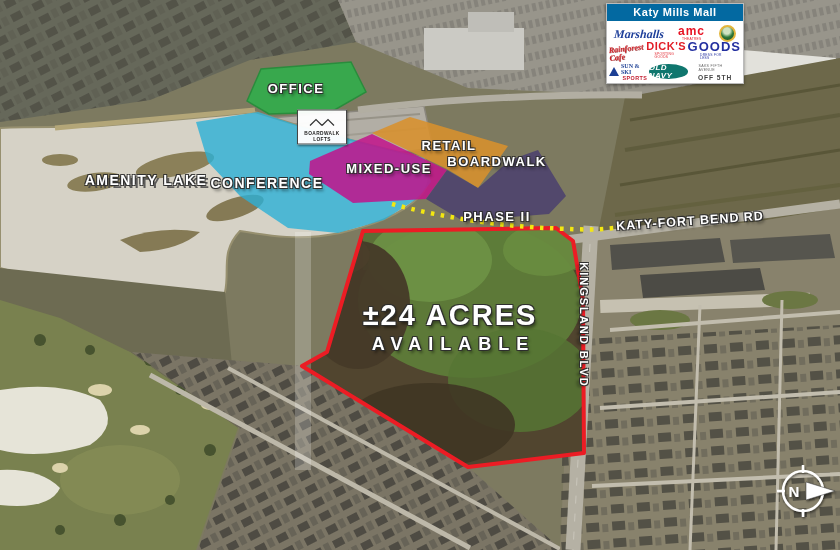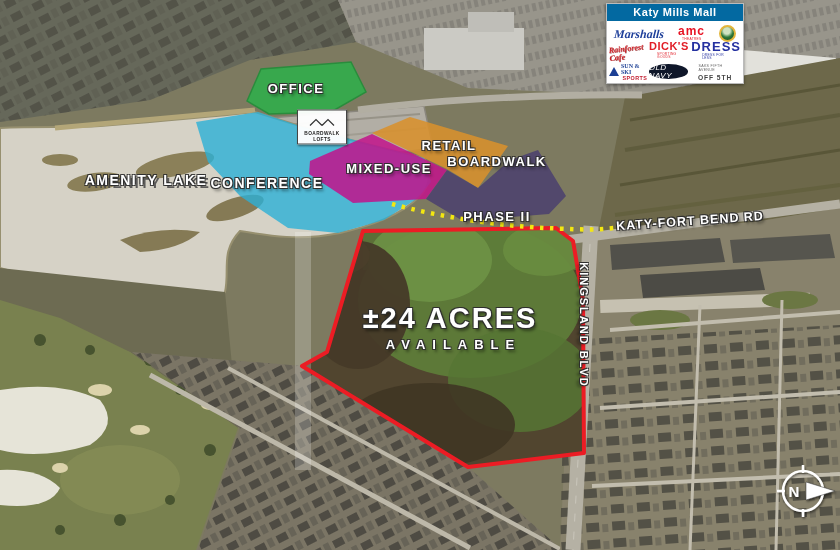--- a/index.html
+++ b/index.html
@@ -21,21 +21,21 @@
                  3px 3px 0 rgba(70,70,70,.85);}
   .lbl-mixed{left:389px;top:168px;}
   .lbl-retail{left:449px;top:145px;}
   .lbl-bw2{left:497px;top:189px;line-height:15px;}
   .lbl-katy{left:690px;top:221px;font-size:12.5px;letter-spacing:1px;
             transform:translate(-50%,-50%) rotate(-4deg);}
   .lbl-kingsland{left:584px;top:325px;font-size:11px;letter-spacing:2px;
             transform:translate(-50%,-50%) rotate(90deg);}
   .lbl-acres{left:450px;top:327px;}
   .lbl-acres .acres-big{display:block;font-size:29px;letter-spacing:2px;}
-  .lbl-acres .acres-sub{display:block;font-size:13px;letter-spacing:7px;margin-top:2px;padding-left:7px;}
+  .lbl-acres .acres-sub{display:block;font-size:18px;letter-spacing:7px;margin-top:2px;padding-left:7px;}
 
   
   .lofts-badge{position:absolute;left:322px;top:127px;transform:translate(-50%,-50%);
     width:46px;background:rgba(255,255,255,.96);border:1px solid #444;
     padding:2px 1px 1px;text-align:center;box-shadow:1px 1px 2px rgba(0,0,0,.45);}
   .lofts-badge .lofts-line{display:block;font-size:6px;line-height:6px;transform:scale(.8);
     font-weight:700;color:#222;letter-spacing:.5px;}
 
   
   .tenant-box{position:absolute;left:606px;top:3px;width:136px;background:#fff;
@@ -59,21 +59,21 @@
   .lg-dicks .main{font-weight:700;font-size:11px;color:#e11d26;letter-spacing:.5px;}
   .lg-dicks .sub{color:#e11d26;}
   .lg-ross .main{font-weight:700;font-size:13px;color:#2430a0;letter-spacing:1px;}
   .lg-ross .sub{color:#2430a0;}
   .lg-sunski{flex-direction:row;gap:2px;}
   .lg-sunski .mtn{width:0;height:0;border-left:5px solid transparent;border-right:5px solid transparent;
     border-bottom:9px solid #1c3f94;position:relative;}
   .lg-sunski .txt{display:flex;flex-direction:column;align-items:center;}
   .lg-sunski .main{font-family:"Liberation Serif",serif;font-weight:700;font-size:6px;color:#1c3f94;}
   .lg-sunski .sub{color:#c32032;transform:scale(.9);font-weight:700;}
-  .lg-oldnavy{background:#0f172a;color:#fff;font-style:italic;font-weight:400;font-size:8px;
+  .lg-oldnavy{background:#0f766e;color:#fff;font-style:italic;font-weight:700;font-size:8px;
     border-radius:50%;width:52px;height:15px;display:flex;align-items:center;justify-content:center;
     letter-spacing:.5px;}
   .lg-saks .main{font-size:6px;transform:scale(.6);color:#666;letter-spacing:.5px;}
   .lg-saks .sub{font-size:7px;transform:scale(.95);font-weight:700;color:#444;letter-spacing:1px;}
   .lg-forever{font-weight:700;font-size:9px;color:#1a1a1a;transform:scaleX(.92);letter-spacing:-.2px;}
   .lg-hm{font-family:"Liberation Serif",serif;font-style:italic;font-weight:700;font-size:14px;color:#e50010;}
   .lg-pandora{font-family:"Liberation Serif",serif;font-size:9.5px;color:#1a1a1a;letter-spacing:2px;}
 
   
   .compass{position:absolute;left:760px;top:458px;}
@@ -246,21 +246,21 @@
           <span class="bp-oval"></span>
         </span>
       </div>
       <div class="logo-row">
         <span class="logo lg-rainforest">Rainforest Cafe</span>
         <span class="logo lg-dicks">
           <span class="main">DICK'S</span>
           <span class="sub">SPORTING GOODS</span>
         </span>
         <span class="logo lg-ross">
-          <span class="main">DRESS</span>
+          <span class="main">GOODS</span>
           <span class="sub">DRESS FOR LESS</span>
         </span>
       </div>
       <div class="logo-row">
         <span class="logo lg-sunski">
           <span class="mtn"></span>
           <span class="txt">
             <span class="main">SUN &amp; SKI</span>
             <span class="sub">SPORTS</span>
           </span>

